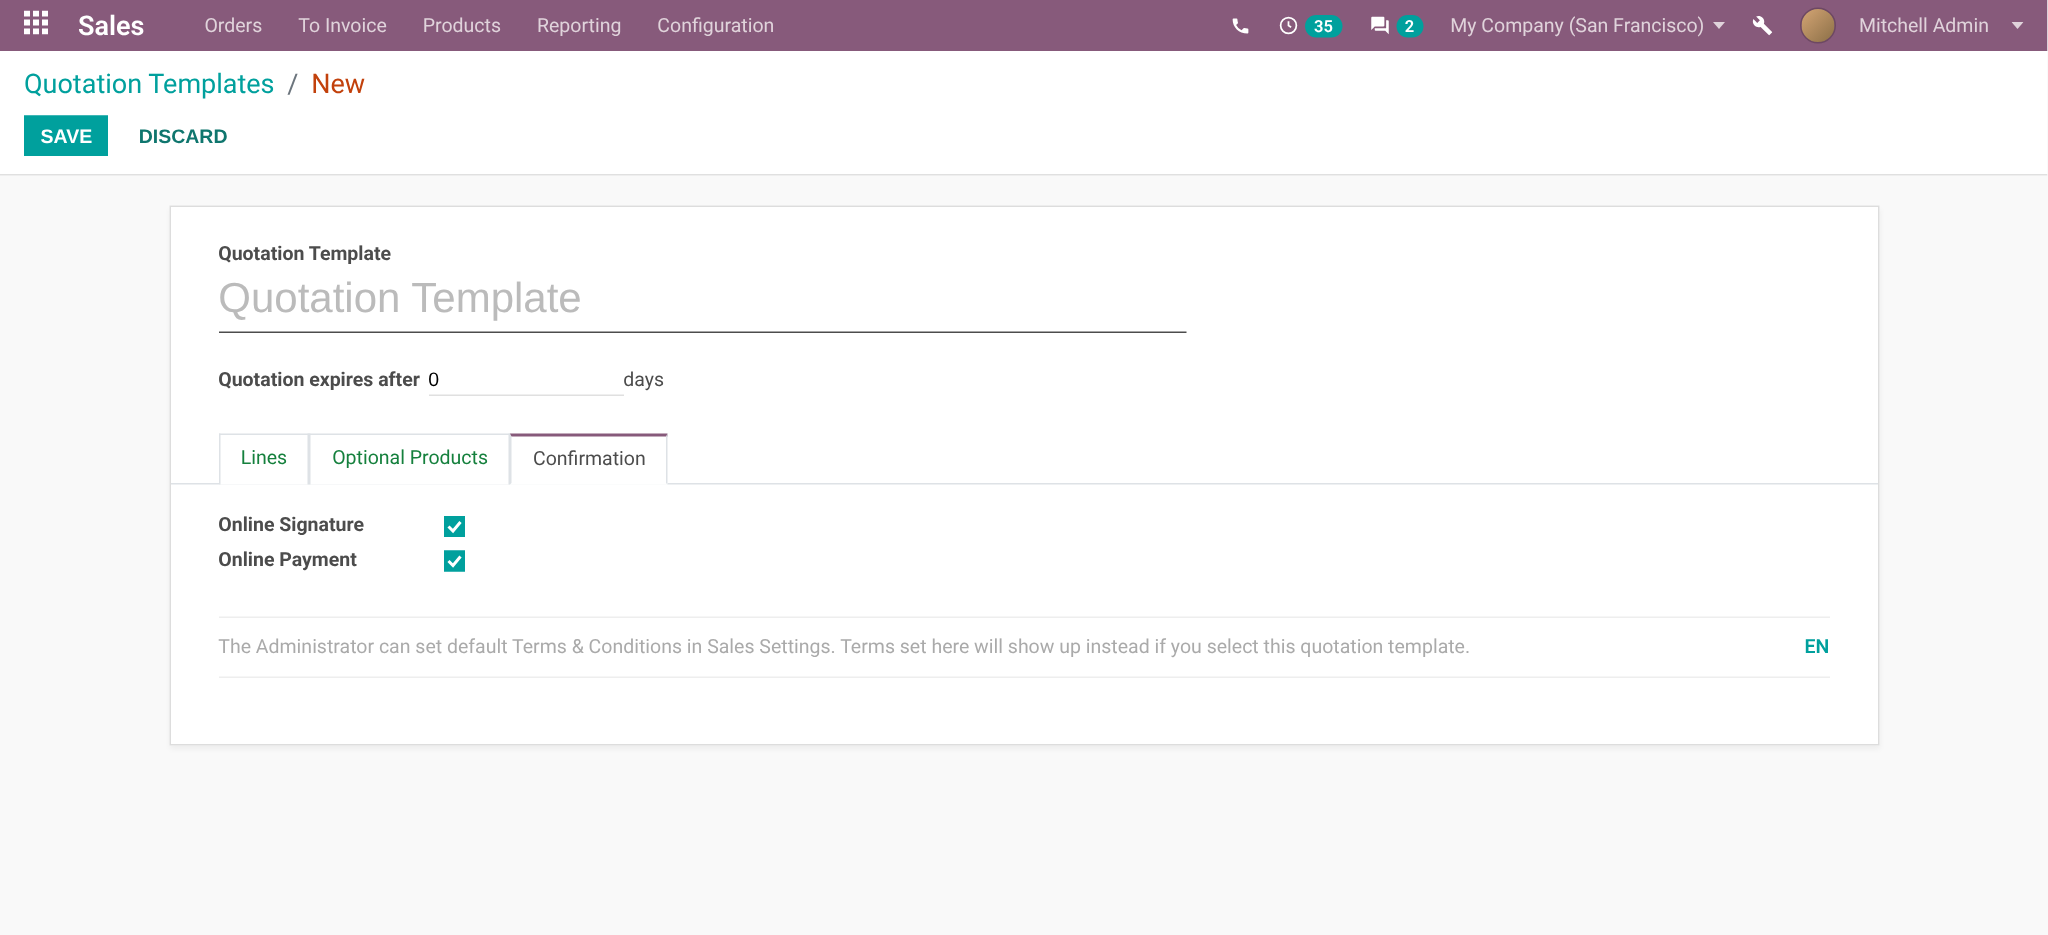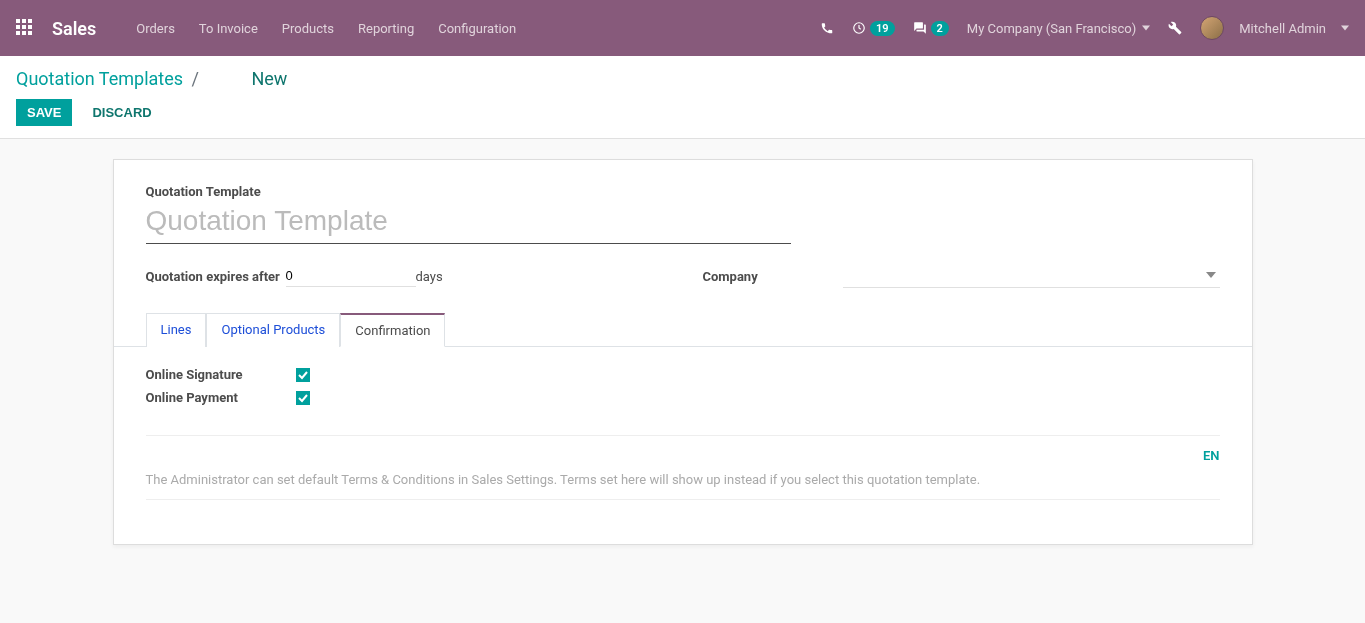--- a/index.html
+++ b/index.html
@@ -1,36 +1,36 @@
 <!DOCTYPE html>
 <html><head>
   <meta charset="utf-8">
   <style>
     * { margin: 0; padding: 0; box-sizing: border-box; }
     body { font-family: -apple-system, BlinkMacSystemFont, "Segoe UI", Roboto, sans-serif; font-size: 13px; color: #4c4c4c; background: #f9f9f9; }
     
     
-    .topnav { background: #875a7b; height: 56px; display: flex; align-items: center; color: #fff; padding: 0 16px; }
+    .topnav { background: #875a7b; height: 34px; display: flex; align-items: center; color: #fff; padding: 0 16px; }
     .nav-apps { margin-right: 20px; cursor: pointer; }
     .nav-title { font-size: 18px; font-weight: 600; margin-right: 40px; }
     .nav-menu { display: flex; gap: 24px; }
     .nav-menu-item { cursor: pointer; font-size: 13px; color: #e0d3db; }
     .nav-right { margin-left: auto; display: flex; align-items: center; gap: 18px; }
     .nav-icon { cursor: pointer; display: flex; align-items: center; gap: 4px; }
     .nav-badge { background: #00a09d; color: #fff; border-radius: 10px; font-size: 11px; padding: 1px 6px; font-weight: 600; }
     .nav-company { display: flex; align-items: center; gap: 6px; cursor: pointer; font-size: 13px; color: #e0d3db; }
     .nav-user { display: flex; align-items: center; gap: 15px; cursor: pointer; font-size: 13px; color: #e0d3db; }
     .avatar { width: 24px; height: 24px; border-radius: 50%; background: linear-gradient(135deg, #d4a574, #8b6f47); border: 1px solid #6d4863; }
     
     
     .control-panel { background: #fff; border-bottom: 1px solid #e0e0e0; padding: 12px 16px; }
     .breadcrumb { font-size: 18px; margin-bottom: 10px; }
     .breadcrumb-link { color: #00a09d; cursor: pointer; }
     .breadcrumb-sep { color: #6c757d; margin: 0 4px; }
-    .breadcrumb-current { color: #0f766e; margin-left: 44px; }
+    .breadcrumb-current { color: #c2410c; }
     .cp-buttons { display: flex; gap: 10px; align-items: center; }
     .btn-save { background: #00a09d; color: #fff; border: 1px solid #00a09d; padding: 5px 10px; font-size: 13px; font-weight: 600; cursor: pointer; text-transform: uppercase; }
     .btn-discard { background: transparent; color: #0f766e; border: none; padding: 5px 10px; font-size: 13px; font-weight: 600; cursor: pointer; text-transform: uppercase; }
     
     
     .content { padding: 20px 0; }
     .sheet { background: #fff; max-width: 1140px; margin: 0 auto; border: 1px solid #dddddd; box-shadow: 0 2px 4px rgba(0,0,0,0.05); padding: 24px 32px; }
     
     .field-label { font-weight: 700; font-size: 13px; color: #4c4c4c; }
     .title-field { margin-bottom: 16px; }
@@ -41,36 +41,36 @@
     .row { display: flex; gap: 40px; margin-top: 20px; margin-bottom: 20px; }
     .col { flex: 1; display: flex; align-items: center; }
     .col .field-label { width: 140px; }
     .num-input { width: 130px; border: none; border-bottom: 1px solid #e0e0e0; font-size: 13px; padding: 3px 0; outline: none; }
     .unit { color: #4c4c4c; }
     .select-input { flex: 1; border: none; border-bottom: 1px solid #e0e0e0; height: 24px; position: relative; cursor: pointer; }
     .caret { position: absolute; right: 4px; top: 4px; }
     
     
     .tabs { display: flex; border-bottom: 1px solid #dee2e6; margin-top: 24px; margin-left: -32px; margin-right: -32px; padding-left: 32px; }
-    .tab { padding: 8px 14px; border: 1px solid transparent; border-bottom: none; cursor: pointer; color: #1d4ed8; font-size: 13px; background: #fff; position: relative; top: 1px; }
+    .tab { padding: 8px 14px; border: 1px solid transparent; border-bottom: none; cursor: pointer; color: #15803d; font-size: 13px; background: #fff; position: relative; top: 1px; }
     .tab.inactive { border: 1px solid #dee2e6; border-bottom: none; background: #fff; }
     .tab.active { border: 1px solid #dee2e6; border-top: 2px solid #875a7b; border-bottom: 1px solid #fff; color: #4c4c4c; }
     .tab:first-child { border-left: 1px solid #dee2e6; }
     
     .tab-content { padding: 20px 0; }
     .form-row { display: flex; align-items: center; margin-bottom: 8px; }
     .form-row .field-label { width: 150px; }
     .checkbox { width: 14px; height: 14px; background: #00a09d; border: 1px solid #00a09d; display: flex; align-items: center; justify-content: center; cursor: pointer; }
     .checkbox svg { width: 10px; height: 10px; }
     .form-row-select { display: flex; align-items: center; }
     .form-row-select .field-label { width: 150px; }
     .form-row-select .select-input { flex: 1; }
     
     .terms-row { margin-top: 30px; border-top: 1px solid #eee; border-bottom: 1px solid #eee; padding: 12px 0; display: flex; align-items: flex-start; gap: 16px; }
-    .terms-placeholder { color: #aaa; flex: 1; font-size: 13px; margin-top: 24px; }
+    .terms-placeholder { color: #aaa; flex: 1; font-size: 13px; }
     .lang-badge { color: #00a09d; font-weight: 600; font-size: 13px; cursor: pointer; padding-left: 20px; }
   </style>
 </head>
 <body>
 
 <div class="topnav">
   <div class="nav-apps">
     <svg width="16" height="16" viewBox="0 0 16 16" fill="#fff">
         <rect x="0" y="0" width="4" height="4"></rect>
         <rect x="6" y="0" width="4" height="4"></rect>
@@ -95,21 +95,21 @@
     <div class="nav-icon">
       <svg width="14" height="14" viewBox="0 0 24 24" fill="#fff">
           <path d="M6.62 10.79a15.053 15.053 0 006.59 6.59l2.2-2.2a1 1 0 011.02-.24c1.12.37 2.33.57 3.57.57a1 1 0 011 1V20a1 1 0 01-1 1C10.07 21 3 13.93 3 5a1 1 0 011-1h3.49a1 1 0 011 1c0 1.24.2 2.45.57 3.57a1 1 0 01-.24 1.02l-2.2 2.2z"></path>
         </svg>
     </div>
     <div class="nav-icon">
       <svg width="14" height="14" viewBox="0 0 24 24" fill="none" stroke="#fff" stroke-width="2">
           <circle cx="12" cy="12" r="9"></circle>
           <path d="M12 7v5l3 2"></path>
         </svg>
-      <span class="nav-badge">19</span>
+      <span class="nav-badge">35</span>
     </div>
     <div class="nav-icon">
       <svg width="14" height="14" viewBox="0 0 24 24" fill="#fff">
           <path d="M21 6h-2v9H6v2c0 .55.45 1 1 1h11l4 4V7c0-.55-.45-1-1-1zm-4 6V3c0-.55-.45-1-1-1H3c-.55 0-1 .45-1 1v14l4-4h10c.55 0 1-.45 1-1z"></path>
         </svg>
       <span class="nav-badge">2</span>
     </div>
     <div class="nav-company">
       <span>My Company (San Francisco)</span>
       <svg width="8" height="8" viewBox="0 0 10 10" fill="#e0d3db">
@@ -150,30 +150,20 @@
       <span class="field-label">Quotation Template</span>
       <input class="title-input" placeholder="Quotation Template" style="">
     </div>
 
     <div class="row">
       <div class="col">
         <span class="field-label">Quotation expires after</span>
         <input class="num-input" value="0" style="">
         <span class="unit">days</span>
       </div>
-      <div class="col">
-        <span class="field-label">Company</span>
-        <div class="select-input">
-          <span class="caret">
-            <svg width="10" height="10" viewBox="0 0 10 10" fill="#888">
-                <path d="M0 2 L5 8 L10 2 Z"></path>
-              </svg>
-          </span>
-        </div>
-      </div>
     </div>
 
     <div class="tabs">
       <div class="tab inactive">Lines</div>
       <div class="tab inactive">Optional Products</div>
       <div class="tab active">Confirmation</div>
     </div>
 
     <div class="tab-content">
       <div class="form-row">

